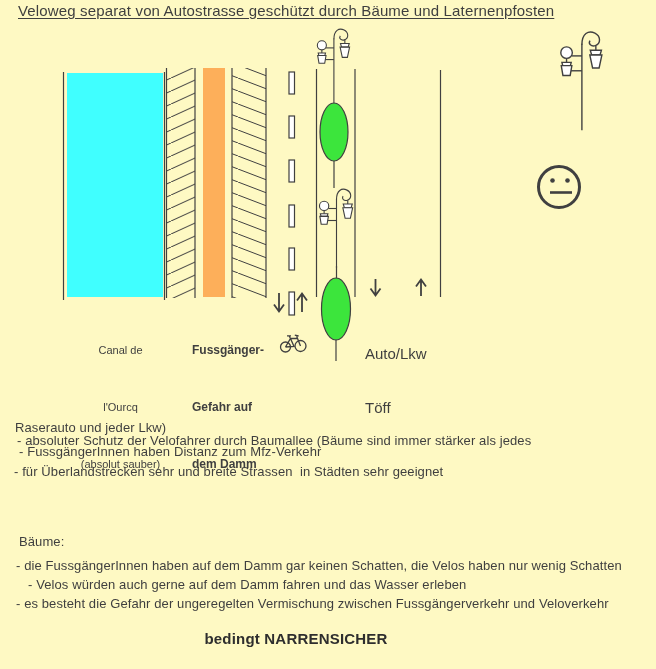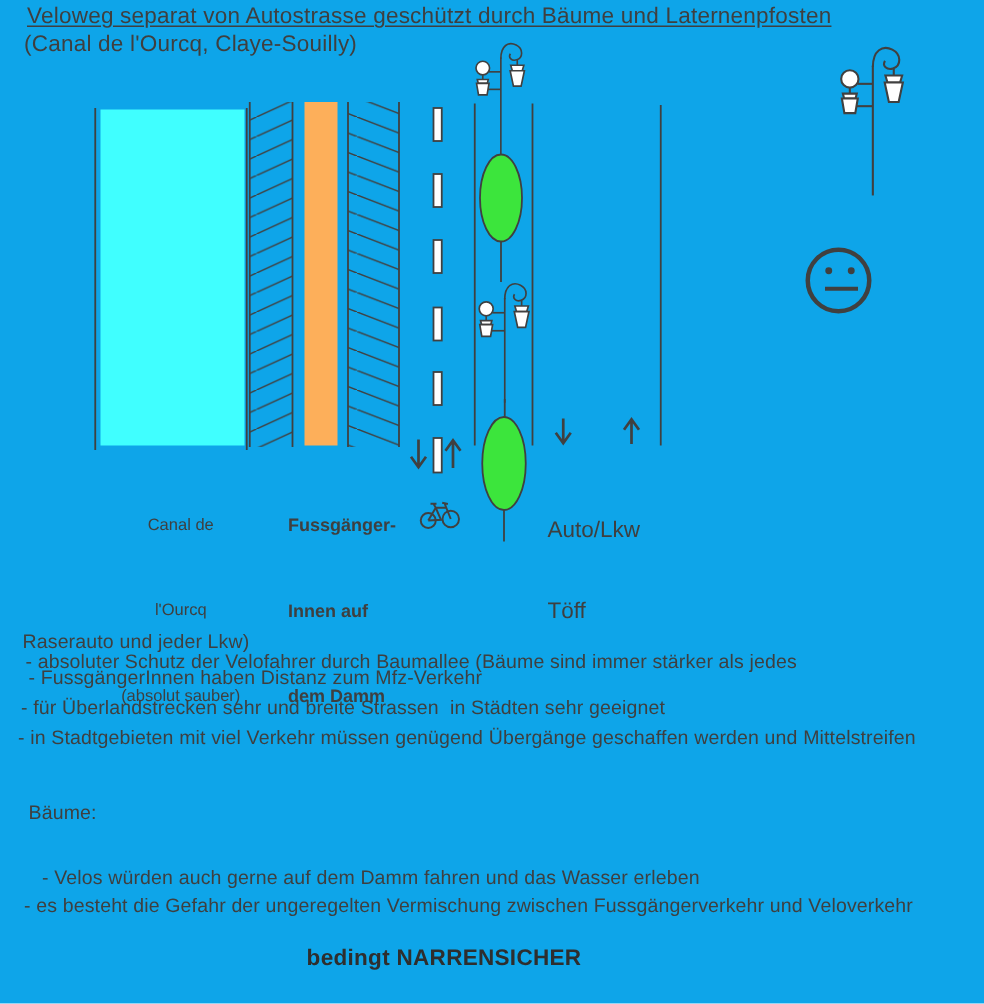--- a/index.html
+++ b/index.html
@@ -1,17 +1,17 @@
 <!DOCTYPE html>
 <html><head>
 <meta charset="utf-8">
 <style>
   html,body { margin:0; padding:0; background:#fff; }
   .page {
-    position:relative; width:656px; height:669px; background:#0ea5e9;
+    position:relative; width:656px; height:669px; background:#fef9c3;
     font-family:"Liberation Sans", sans-serif; color:#3f3f3f; overflow:hidden;
   }
   .abs { position:absolute; white-space:pre; }
   .title { left:18px; top:2px; font-size:15px; letter-spacing:.15px;
            text-decoration:underline; text-underline-offset:2px; padding-right:5px; }
   .subtitle { left:16px; top:21px; font-size:15px; letter-spacing:.15px; }
   .diagram-svg { position:absolute; left:0; top:0; }
   .lbl { line-height:19px; }
   .canal-lbl { left:58px; top:303px; width:125px; text-align:center; font-size:11px; }
   .dam-lbl { left:192px; top:303px; font-size:12px;font-weight:bold; }
@@ -25,21 +25,20 @@
   .i3 { left:16px; top:596px; }
   .footer { left:0; top:630px; width:592px; text-align:center;
             font-size:15px; font-weight:bold; color:#2e2e2e; letter-spacing:.2px; }
 </style>
 </head>
 <body>
 
 <div class="page">
 
   <div class="abs title">Veloweg separat von Autostrasse geschützt durch Bäume und Laternenpfosten</div>
-  <div class="abs subtitle">(Canal de l'Ourcq, Claye-Souilly)</div>
 
   <svg class="diagram-svg" width="656" height="380" viewBox="0 0 656 380">
     <defs>
       <pattern id="hatchUp" patternUnits="userSpaceOnUse" width="28.5" height="13">
         <line x1="0" y1="13" x2="28.5" y2="0" stroke="#404040" stroke-width="1"></line>
       </pattern>
       <pattern id="hatchDown" patternUnits="userSpaceOnUse" width="34" height="13">
         <line x1="0" y1="0" x2="34" y2="13" stroke="#404040" stroke-width="1"></line>
       </pattern>
       <g id="lampg" stroke="#404040" stroke-width="1.5" fill="none">
@@ -119,33 +118,33 @@
     </g>
   </svg>
 
   <div class="abs lbl canal-lbl">
     <div>Canal de</div>
     <div>l'Ourcq</div>
     <div>(absolut sauber)</div>
   </div>
   <div class="abs lbl dam-lbl">
     <div>Fussgänger-</div>
-    <div>Innen auf</div>
+    <div>Gefahr auf</div>
     <div>dem Damm</div>
   </div>
   <div class="abs lbl road-lbl">
     <div>Auto/Lkw</div>
     <div>Töff</div>
   </div>
 
   <div class="abs b a1">- absoluter Schutz der Velofahrer durch Baumallee (Bäume sind immer stärker als jedes</div>
   <div class="abs b a2">Raserauto und jeder Lkw)</div>
   <div class="abs b a3">- FussgängerInnen haben Distanz zum Mfz-Verkehr</div>
   <div class="abs b a4">- für Überlandstrecken sehr und breite Strassen  in Städten sehr geeignet</div>
-  <div class="abs b a5">- in Stadtgebieten mit viel Verkehr müssen genügend Übergänge geschaffen werden und Mittelstreifen</div>
 
   <div class="abs b ih">Bäume:</div>
+  <div class="abs b i1">- die FussgängerInnen haben auf dem Damm gar keinen Schatten, die Velos haben nur wenig Schatten</div>
   <div class="abs b i2">- Velos würden auch gerne auf dem Damm fahren und das Wasser erleben</div>
   <div class="abs b i3">- es besteht die Gefahr der ungeregelten Vermischung zwischen Fussgängerverkehr und Veloverkehr</div>
 
   <div class="abs footer">bedingt NARRENSICHER</div>
 
 </div>
 
 </body></html>

